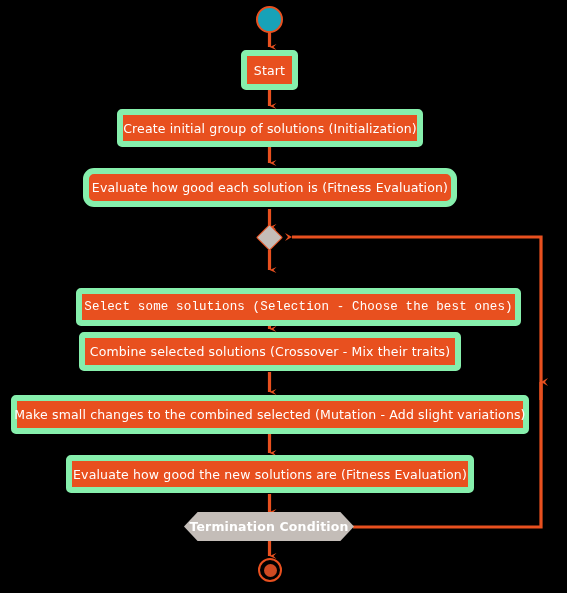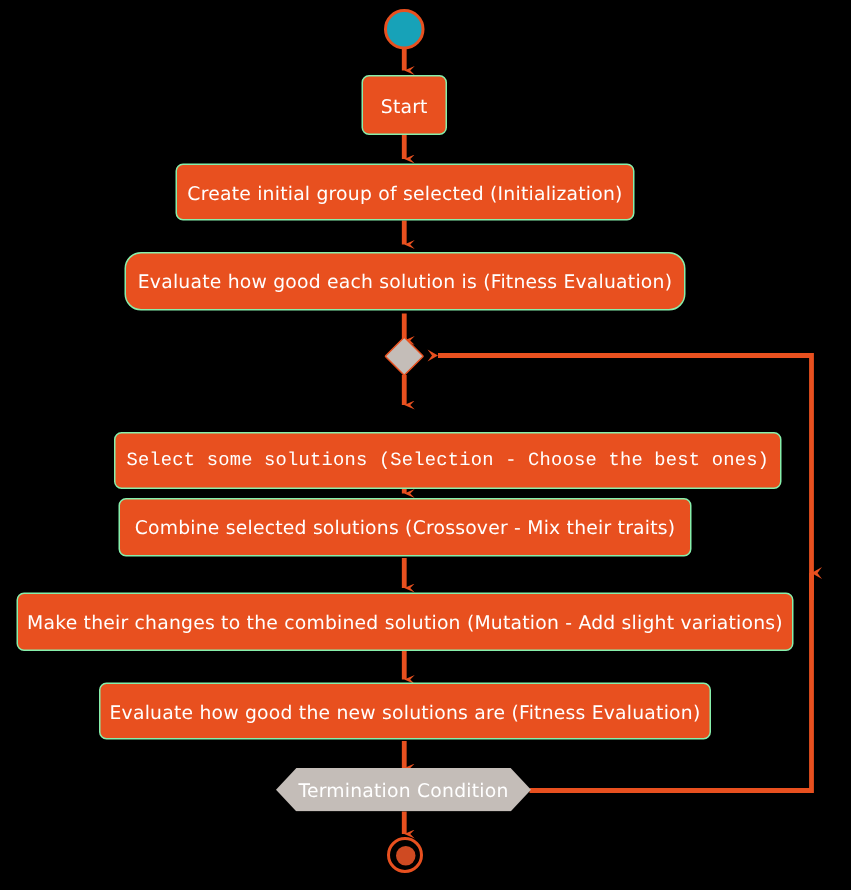--- a/index.html
+++ b/index.html
@@ -32,21 +32,21 @@
     align-items: center;
     justify-content: center;
     color: #ffffff;
     font-size: 12.5px;
     letter-spacing: 0.15px;
     white-space: nowrap;
     text-align: center;
   }
   .box {
     background: #e8501f;
-    border: 1px solid #86efac;
+    border: 6px solid #86efac;
     border-radius: 5px;
   }
   .start-circle {
     border-radius: 50%;
     background: #17a2b8;
     border: 2px solid #e8501f;
   }
   .end-outer {
     border-radius: 50%;
     background: #000000;
@@ -118,46 +118,46 @@
     </g>
   </svg>
 
   <div class="node start-circle" style="left:256px; top:6px; width:27px; height:27px;"></div>
 
   <div class="node box" style="left:241px; top:50px; width:57px; height:40px;">
     <span>Start</span>
   </div>
 
   <div class="node box" style="left:117px; top:109px; width:306px; height:38px;">
-    <span>Create initial group of selected (Initialization)</span>
+    <span>Create initial group of solutions (Initialization)</span>
   </div>
 
   <div class="node box" style="left:83px; top:168px; width:374px; height:39px;border-radius:11px;">
     <span>Evaluate how good each solution is (Fitness Evaluation)</span>
   </div>
 
   <div class="node diamond" style="left:260px; top:228px; width:19px; height:19px;"></div>
 
   <div class="node box" style="left:76px; top:288px; width:445px; height:38px;font-family:Liberation Mono, monospace;">
     <span>Select some solutions (Selection - Choose the best ones)</span>
   </div>
 
   <div class="node box" style="left:79px; top:332px; width:382px; height:39px;text-align:center;">
     <span>Combine selected solutions (Crossover - Mix their traits)</span>
   </div>
 
   <div class="node box" style="left:11px; top:395px; width:518px; height:39px;">
-    <span>Make their changes to the combined solution (Mutation - Add slight variations)</span>
+    <span>Make small changes to the combined selected (Mutation - Add slight variations)</span>
   </div>
 
   <div class="node box" style="left:66px; top:455px; width:408px; height:38px;">
     <span>Evaluate how good the new solutions are (Fitness Evaluation)</span>
   </div>
 
-  <div class="node hexagon" style="left:184px; top:512px; width:170px; height:29px;">
+  <div class="node hexagon" style="left:184px; top:512px; width:170px; height:29px;font-weight:bold;">
     <span class="hex-label">Termination Condition</span>
   </div>
 
   <div class="node end-outer" style="left:258px; top:558px; width:24px; height:24px;">
     <span class="end-inner" style="width:13px; height:13px;"></span>
   </div>
 
 </div>
 
 </body></html>

